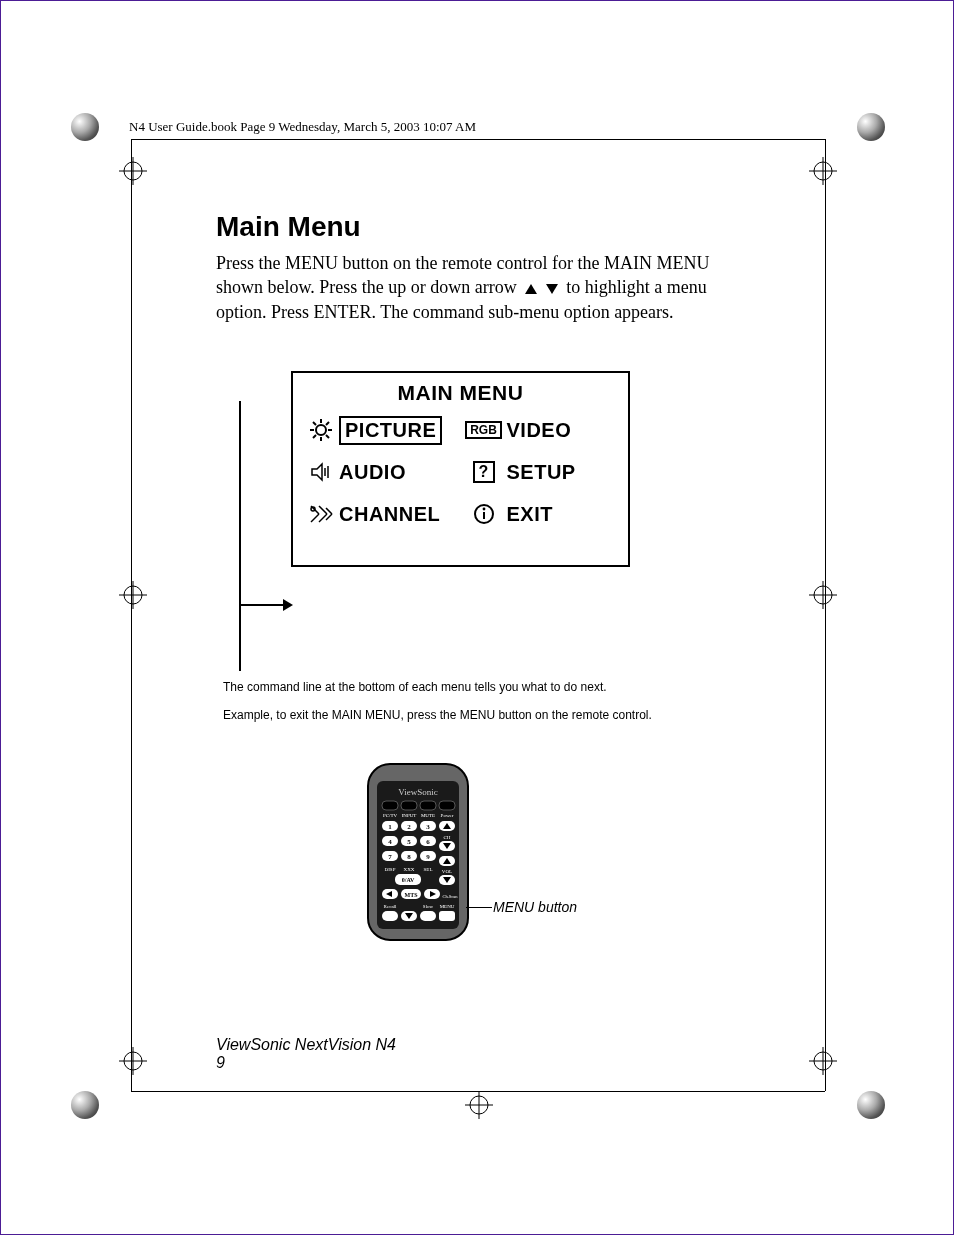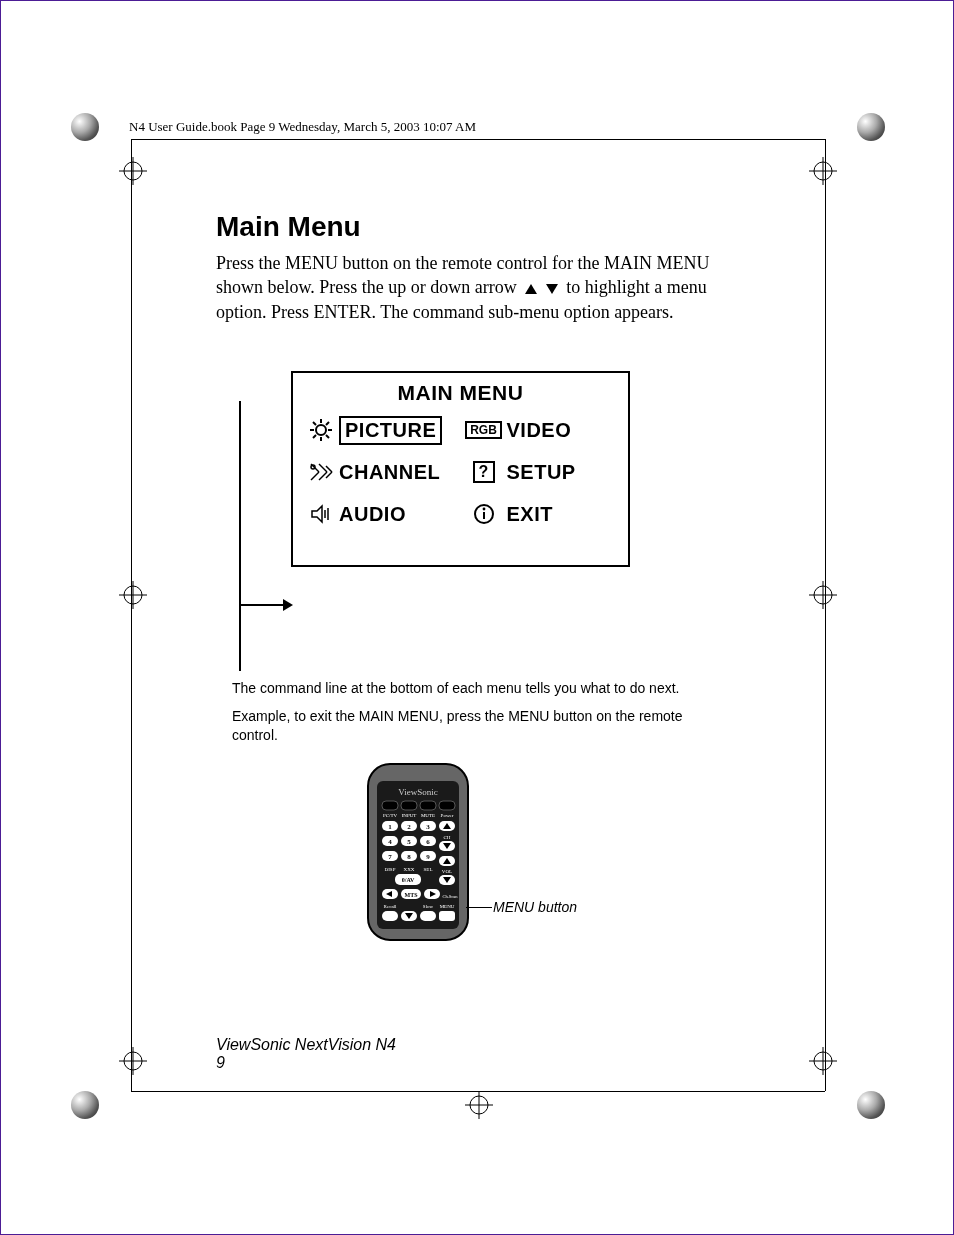--- a/index.html
+++ b/index.html
@@ -137,23 +137,22 @@
     width:0; height:0;
     border-left:10px solid #000;
     border-top:6px solid transparent;
     border-bottom:6px solid transparent;
   }
   .aside {
     position:absolute;
     left: 222px;
     width: 500px;
     font-family: Arial, Helvetica, sans-serif;
-    font-size:14px;
+    font-size:12px;
     line-height:1.35;
-    margin-left:9px;
   }
   .aside1 { top: 678px; }
   .aside2 { top: 706px; }
   .remote {
     position:absolute;
     left: 364px; top: 760px;
   }
   .remote-callout-line {
     position:absolute;
     left: 465px; top: 906px;
@@ -299,43 +298,43 @@
                   <line x1="17" y1="17" x2="20" y2="20"></line>
                   <line x1="4" y1="20" x2="7" y2="17"></line>
                   <line x1="17" y1="7" x2="20" y2="4"></line>
                 </g>
               </svg>
           </span>
           <span class="menu-label" style="border:2px solid #000; padding:1px 4px;">PICTURE</span>
         </div>
         <div class="menu-row">
           <span class="menu-icon">
+            <svg width="24" height="24">
+                <polygon points="3,9 8,9 13,4 13,20 8,15 3,15" fill="none" stroke="#000" stroke-width="1.5"></polygon>
+                <line x1="16" y1="8" x2="16" y2="16" stroke="#000" stroke-width="1.5"></line>
+                <line x1="19" y1="6" x2="19" y2="18" stroke="#000" stroke-width="1.5"></line>
+              </svg>
+          </span>
+          <span class="menu-label">AUDIO</span>
+        </div>
+        <div class="menu-row">
+          <span class="menu-icon">
             <svg width="26" height="24">
                 <g stroke="#000" stroke-width="1.5" fill="none">
               <line x1="3" y1="4" x2="11" y2="12"></line>
                   <line x1="3" y1="20" x2="11" y2="12"></line>
               <line x1="11" y1="4" x2="19" y2="12"></line>
                   <line x1="11" y1="20" x2="19" y2="12"></line>
               <line x1="18" y1="6" x2="24" y2="12"></line>
                   <line x1="18" y1="18" x2="24" y2="12"></line>
               <circle cx="5" cy="7" r="2"></circle>
                 </g>
               </svg>
           </span>
           <span class="menu-label">CHANNEL</span>
-        </div>
-        <div class="menu-row">
-          <span class="menu-icon">
-            <svg width="24" height="24">
-                <polygon points="3,9 8,9 13,4 13,20 8,15 3,15" fill="none" stroke="#000" stroke-width="1.5"></polygon>
-                <line x1="16" y1="8" x2="16" y2="16" stroke="#000" stroke-width="1.5"></line>
-                <line x1="19" y1="6" x2="19" y2="18" stroke="#000" stroke-width="1.5"></line>
-              </svg>
-          </span>
-          <span class="menu-label">AUDIO</span>
         </div>
       </div>
       <div class="menu-col menu-right">
         <div class="menu-row">
           <span class="menu-icon">
               <span class="rgb-box">RGB</span>
             </span>
           <span class="menu-label">VIDEO</span>
         </div>
         <div class="menu-row">

